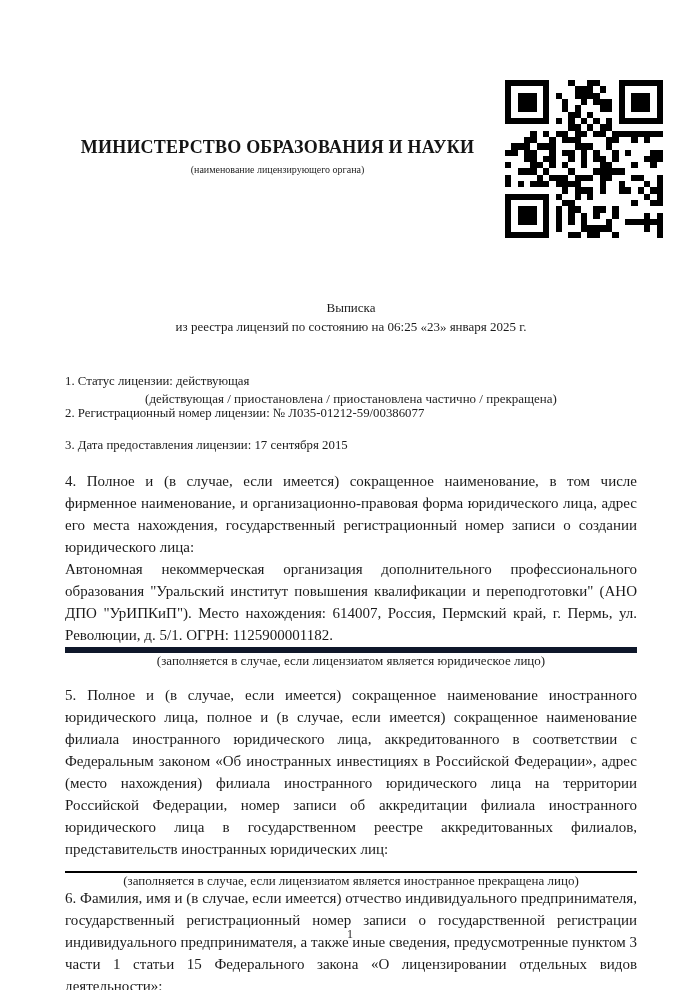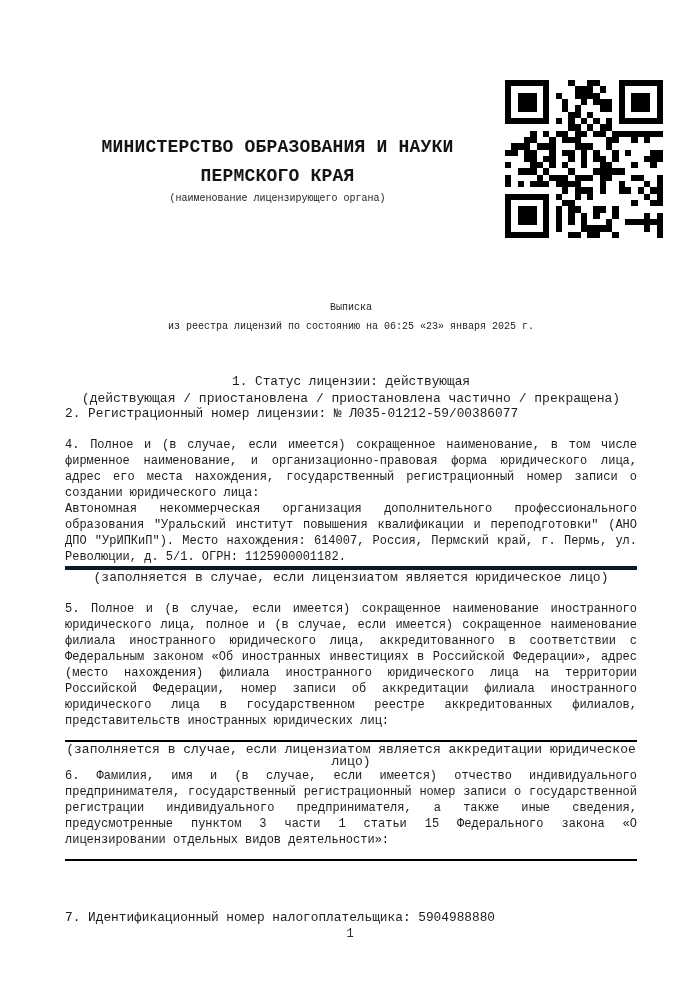--- a/index.html
+++ b/index.html
@@ -5,21 +5,21 @@
   html, body {
     margin: 0;
     padding: 0;
     background: #ffffff;
   }
   .page {
     position: relative;
     width: 692px;
     height: 990px;
     background: #ffffff;
-    font-family: Liberation Mono, monospace;
+    font-family: Liberation Serif, serif;
     color: #1b1b1b;
     overflow: hidden;
   }
   .qr {
     position: absolute;
     top: 80px;
     left: 505px;
     width: 158px;
     height: 158px;
   }
@@ -43,50 +43,50 @@
     color: #242424;
   }
   .body-col {
     position: absolute;
     top: 298px;
     left: 65px;
     width: 572px;
   }
   .doc-title {
     text-align: center;
-    font-size: 10px;
+    font-size: 13px;
     line-height: 19px;
   }
   .para {
-    font-size: 12px;
-    line-height: 16px;
+    font-size: 15px;
+    line-height: 22px;
     text-align: justify;
     margin: 0;
   }
   .single-line {
     font-size: 12.8px;
     line-height: 17.5px;
     margin: 0;
   }
   .item-caption {
     font-size: 13px;
     line-height: 12px;
     text-align: center;
     margin-top: 2px;
     color: #242424;
   }
   .filled-value {
-    border-bottom: 4px solid #0f172a;
+    border-bottom: 6px solid #0f172a;
     padding-bottom: 1px;
   }
   .blank-value {
     border-bottom: 2px solid #000000;
     height: 11px;
   }
-  .mt-item1 { margin-top: 37px; text-align: center; }
+  .mt-item1 { margin-top: 37px; }
   .mt-item2 { }
   .mt-item3 { margin-top: 15px; }
   .mt-item4 { margin-top: 15px; }
   .mt-item5 { margin-top: 17px; }
   .mt-item6 { }
   .mt-item7 { margin-top: 48px; }
   .page-number {
     position: absolute;
     top: 927px;
     left: 0;
@@ -398,45 +398,45 @@
       <rect x="11" y="24" width="1" height="1" fill="#000000"></rect>
       <rect x="13" y="24" width="1" height="1" fill="#000000"></rect>
       <rect x="14" y="24" width="1" height="1" fill="#000000"></rect>
       <rect x="17" y="24" width="1" height="1" fill="#000000"></rect>
       <rect x="24" y="24" width="1" height="1" fill="#000000"></rect>
     </svg>
 
   <div class="header-titles">
     <div class="org-title">
       <div>МИНИСТЕРСТВО ОБРАЗОВАНИЯ И НАУКИ</div>
-      <div>ПЕРМСКОГО КРАЯ</div>
     </div>
     <div class="org-caption">(наименование лицензирующего органа)</div>
   </div>
 
   <div class="body-col">
 
     <div class="doc-title">
       <div>Выписка</div>
       <div>из реестра лицензий по состоянию на 06:25 «23» января 2025 г.</div>
     </div>
 
     <p class="single-line mt-item1">1. Статус лицензии: действующая</p>
     <div class="item-caption">(действующая / приостановлена / приостановлена частично / прекращена)</div>
 
     <p class="single-line mt-item2">2. Регистрационный номер лицензии: № Л035-01212-59/00386077</p>
 
+    <p class="single-line mt-item3">3. Дата предоставления лицензии: 17 сентября 2015</p>
 
     <p class="para mt-item4">4. Полное и (в случае, если имеется) сокращенное наименование, в том числе фирменное наименование, и организационно-правовая форма юридического лица, адрес его места нахождения, государственный регистрационный номер записи о создании юридического лица:</p>
     <p class="para filled-value">Автономная некоммерческая организация дополнительного профессионального образования "Уральский институт повышения квалификации и переподготовки" (АНО ДПО "УрИПКиП"). Место нахождения: 614007, Россия, Пермский край, г. Пермь, ул. Революции, д. 5/1. ОГРН: 1125900001182.</p>
     <div class="item-caption">(заполняется в случае, если лицензиатом является юридическое лицо)</div>
 
     <p class="para mt-item5">5. Полное и (в случае, если имеется) сокращенное наименование иностранного юридического лица, полное и (в случае, если имеется) сокращенное наименование филиала иностранного юридического лица, аккредитованного в соответствии с Федеральным законом «Об иностранных инвестициях в Российской Федерации», адрес (место нахождения) филиала иностранного юридического лица на территории Российской Федерации, номер записи об аккредитации филиала иностранного юридического лица в государственном реестре аккредитованных филиалов, представительств иностранных юридических лиц:</p>
     <div class="blank-value"></div>
-    <div class="item-caption">(заполняется в случае, если лицензиатом является аккредитации юридическое лицо)</div>
+    <div class="item-caption">(заполняется в случае, если лицензиатом является иностранное прекращена лицо)</div>
 
     <p class="para mt-item6">6. Фамилия, имя и (в случае, если имеется) отчество индивидуального предпринимателя, государственный регистрационный номер записи о государственной регистрации индивидуального предпринимателя, а также иные сведения, предусмотренные пунктом 3 части 1 статьи 15 Федерального закона «О лицензировании отдельных видов деятельности»:</p>
     <div class="blank-value"></div>
 
     <p class="single-line mt-item7">7. Идентификационный номер налогоплательщика: 5904988880</p>
 
   </div>
 
   <div class="page-number">1</div>
 

